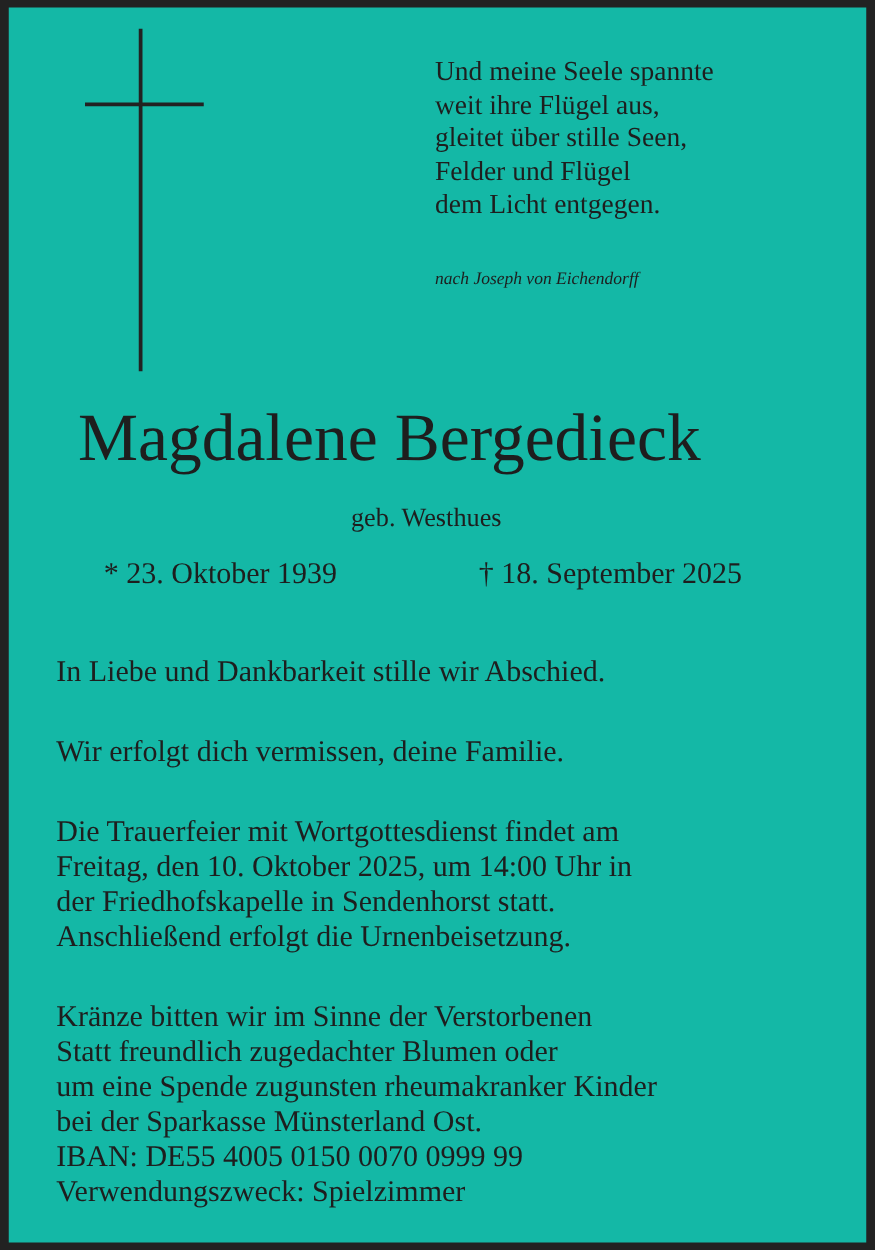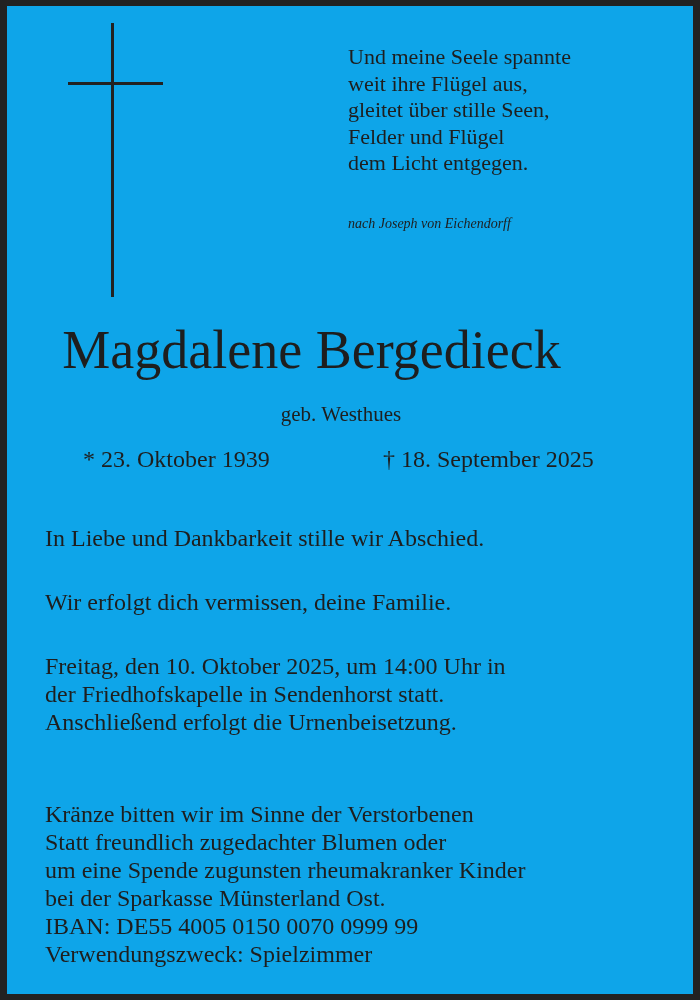--- a/index.html
+++ b/index.html
@@ -1,17 +1,17 @@
 <!DOCTYPE html>
 <html><head>
 <meta charset="utf-8">
 <style>
   html, body { margin: 0; padding: 0; }
   body { width: 700px; height: 1000px; background: #222222; position: relative; overflow: hidden; }
-  .card { position: absolute; left: 7px; top: 6px; width: 686px; height: 988px; background: #0ea5e9; }
+  .card { position: absolute; left: 7px; top: 6px; width: 686px; height: 988px; background: #14b8a6; }
   .serif { font-family: "Liberation Serif", "DejaVu Serif", serif; color: #1e1e1e; }
   .cross-v { position: absolute; left: 104px; top: 17px; width: 3px; height: 274px; background: #222; }
   .cross-h { position: absolute; left: 61px; top: 76px; width: 95px; height: 3px; background: #222; }
   .poem { position: absolute; left: 341px; top: 38px; font-size: 22px; line-height: 26.5px; }
   .poem div { white-space: nowrap; }
   .attrib { position: absolute; left: 341px; top: 210px; font-size: 14px; font-style: italic; }
   .name { position: absolute; left: 0; width: 609px; top: 314px; text-align: center; font-size: 54px; line-height: 60px; }
   .maiden { position: absolute; left: 0; width: 668px; top: 396px; text-align: center; font-size: 21px; }
   .birth { position: absolute; left: 76px; top: 440px; font-size: 24px; }
   .death { position: absolute; left: 376px; top: 440px; font-size: 24px; }
@@ -41,20 +41,21 @@
   <div class="birth serif">* 23. Oktober 1939</div>
   <div class="death serif">† 18. September 2025</div>
 
   <div class="body serif" style="top:518px;">
     <div>In Liebe und Dankbarkeit stille wir Abschied.</div>
   </div>
   <div class="body serif" style="top:582px;">
     <div>Wir erfolgt dich vermissen, deine Familie.</div>
   </div>
   <div class="body serif" style="top:646px;">
+    <div>Die Trauerfeier mit Wortgottesdienst findet am</div>
     <div>Freitag, den 10. Oktober 2025, um 14:00 Uhr in</div>
     <div>der Friedhofskapelle in Sendenhorst statt.</div>
     <div>Anschließend erfolgt die Urnenbeisetzung.</div>
   </div>
   <div class="body serif" style="top:794px;">
     <div>Kränze bitten wir im Sinne der Verstorbenen</div>
     <div>Statt freundlich zugedachter Blumen oder</div>
     <div>um eine Spende zugunsten rheumakranker Kinder</div>
     <div>bei der Sparkasse Münsterland Ost.</div>
     <div>IBAN: DE55 4005 0150 0070 0999 99</div>

